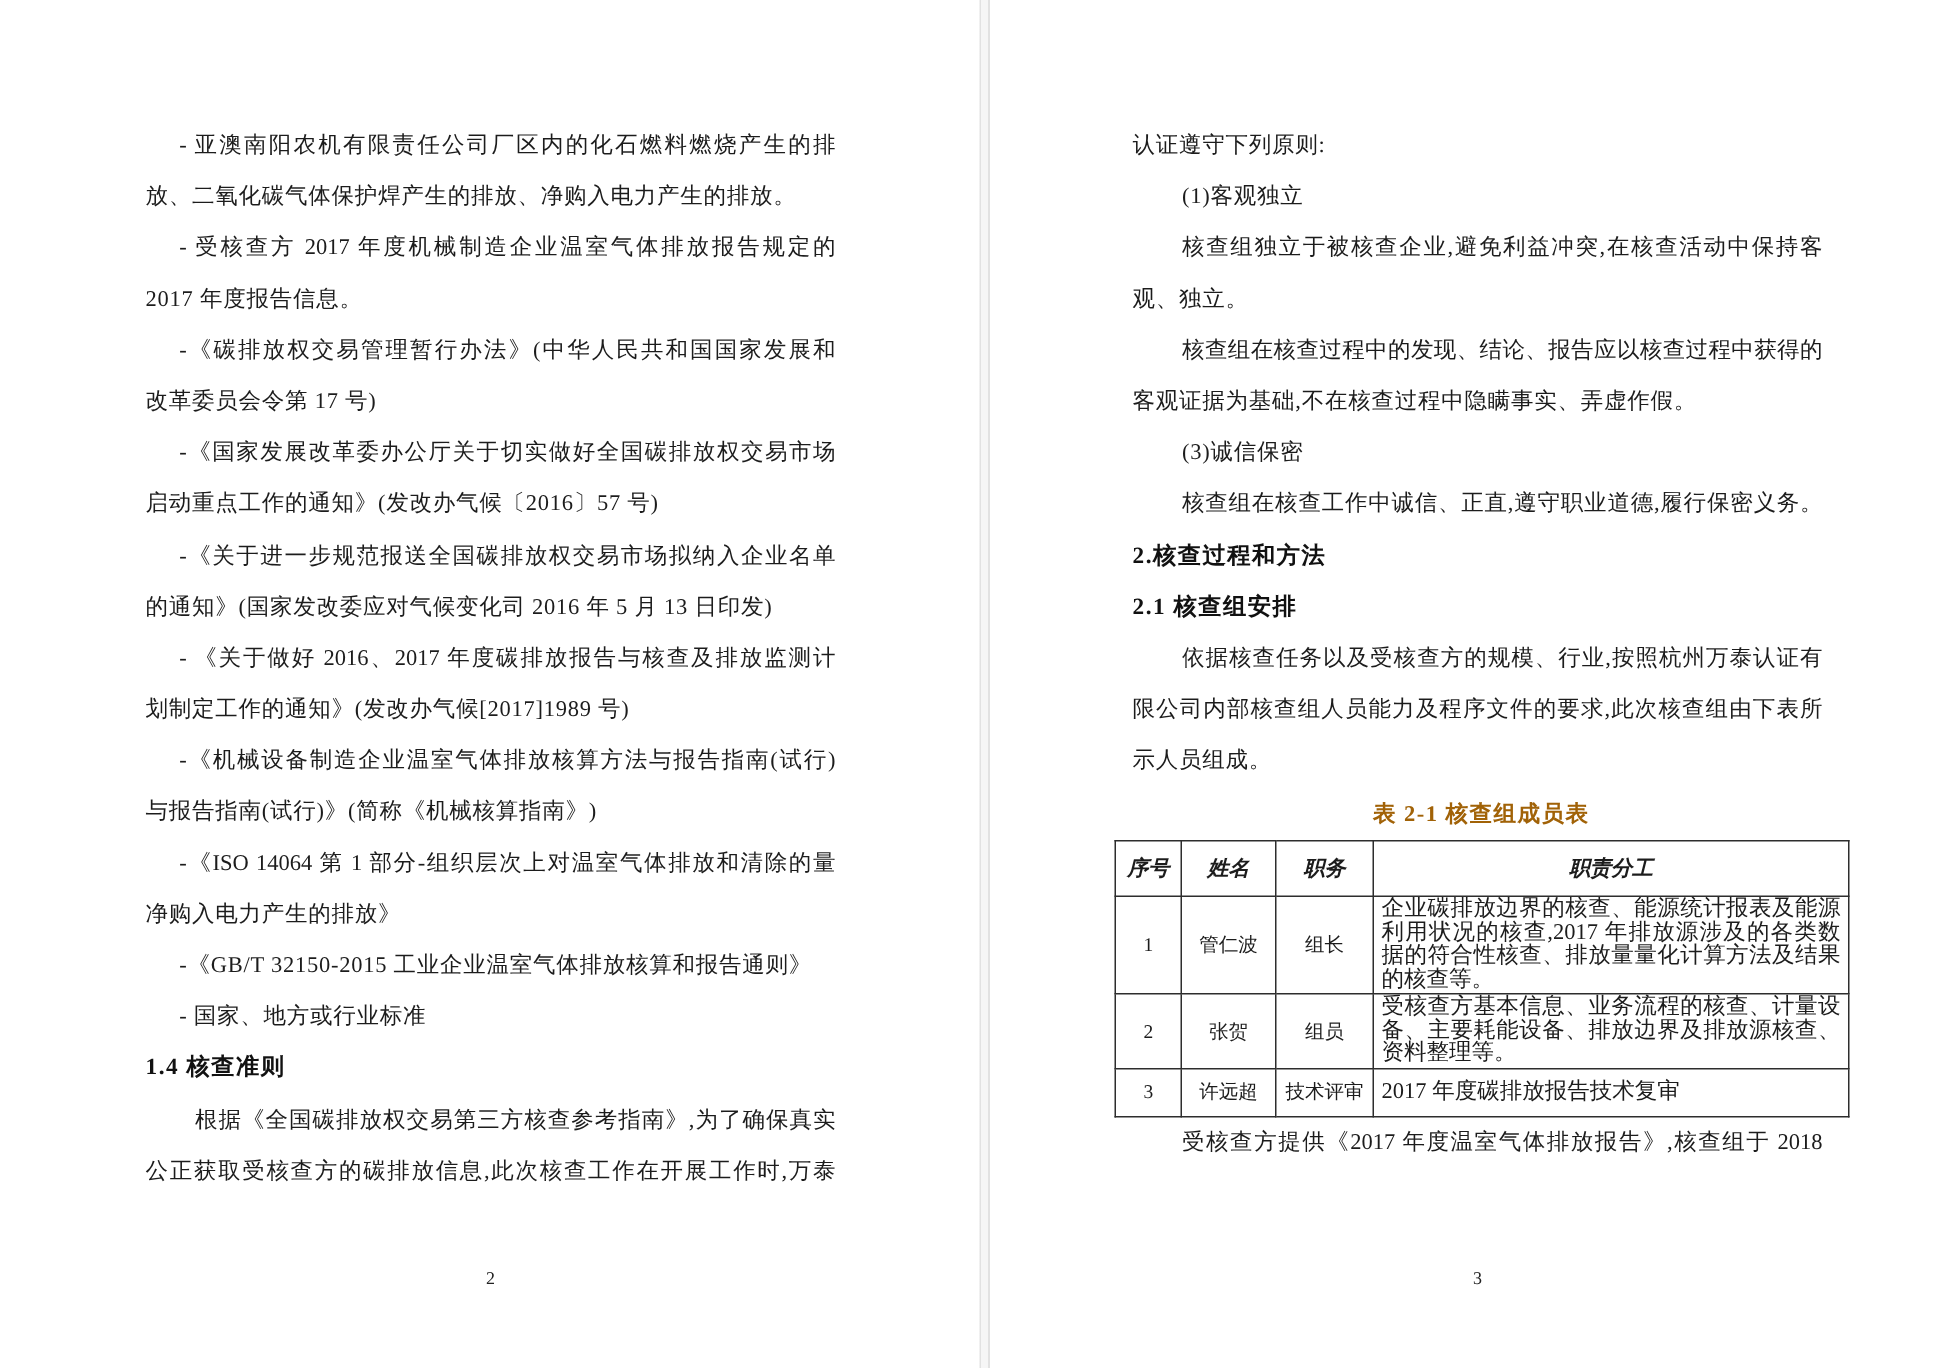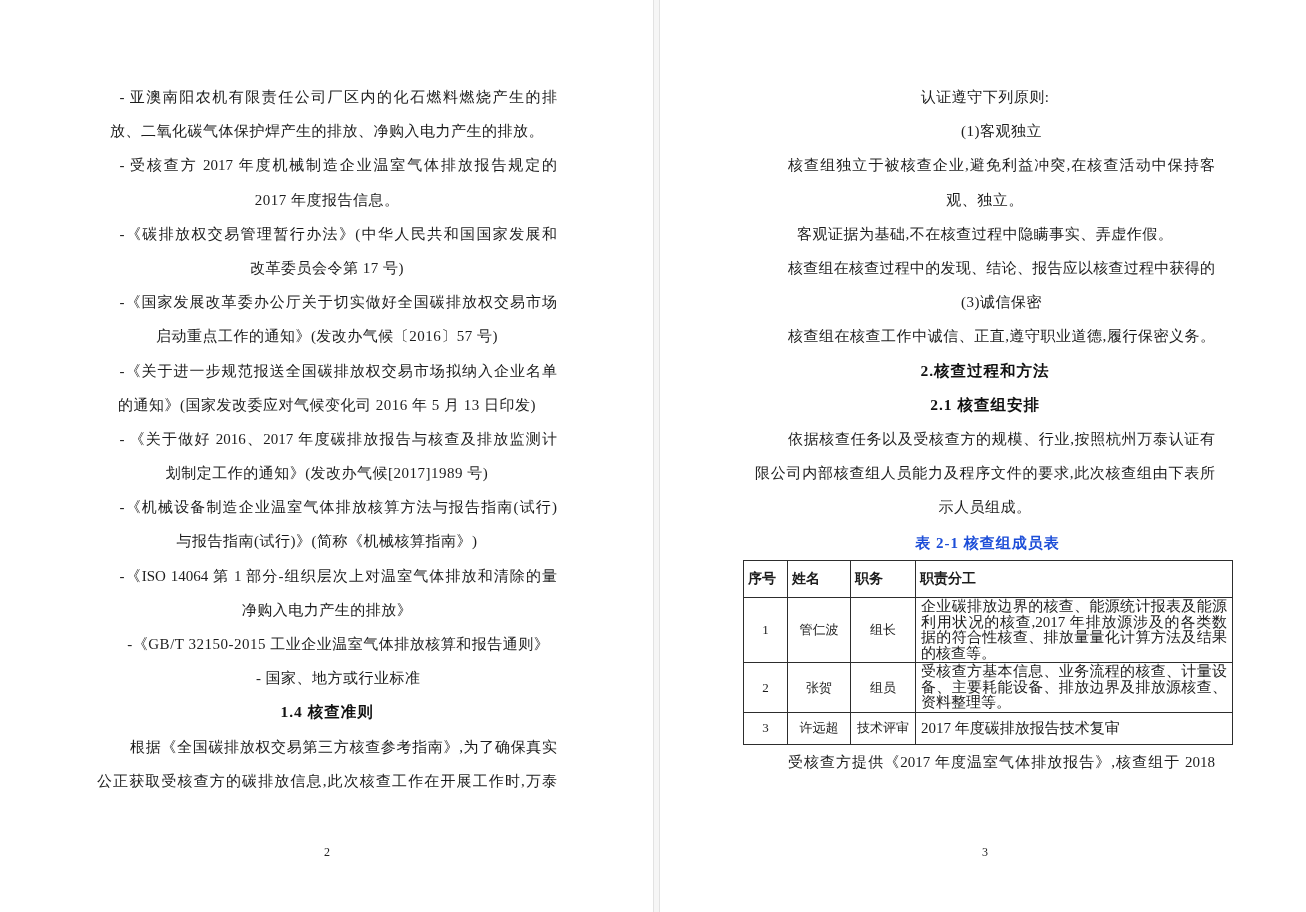--- a/index.html
+++ b/index.html
@@ -41,21 +41,21 @@
   .text-block {
     margin-left: 97px;
     width: 460px;
   }
   .page-right .text-block { margin-left: 95px; }
   .ln {
     font-size: 15px;
     line-height: 34.2px;
     height: 34.2px;
     color: #1c1c1c;
-    text-align: center;
+    text-align: left;
     overflow: hidden;
     letter-spacing: 0.5px;
   }
   .ln.j {
     text-align: justify;
     text-align-last: justify;
     letter-spacing: 0;
   }
   .ln.dash  { text-indent: 1.5em; }
   .ln.first { text-indent: 2.2em; }
@@ -71,21 +71,21 @@
     margin-top: 8px;
   }
   .table-caption {
     width: 489px;
     margin: 6px 0 4px 83px;
     text-align: center;
     font-weight: 700;
     font-size: 15px;
     line-height: 26px;
     height: 26px;
-    color: #1d4ed8;
+    color: #a16207;
     letter-spacing: 1px;
   }
   table.team {
     margin-left: 83px;
     width: 489px;
     border-collapse: collapse;
     table-layout: fixed;
     color: #1c1c1c;
   }
   table.team th, table.team td {
@@ -94,22 +94,23 @@
     box-sizing: border-box;
     overflow: hidden;
   }
   table.team col.c0 { width: 44px; }
   table.team col.c1 { width: 63px; }
   table.team col.c2 { width: 65px; }
   table.team col.c3 { width: 317px; }
   table.team th {
     font-size: 14px;
     font-weight: 700;
-    text-align: left;
+    text-align: center;
     height: 37px;
+    font-style: italic;
   }
   table.team td {
     font-size: 13px;
     text-align: center;
     vertical-align: middle;
   }
   table.team td.duty {
     font-size: 15px;
     line-height: 15.5px;
     text-align: justify;
@@ -164,22 +165,22 @@
   </div>
 
   <div class="divider"></div>
 
   <div class="page page-right">
     <div class="text-block" id="page3-lines-top">
         <div class="ln">认证遵守下列原则:</div>
         <div class="ln first">(1)客观独立</div>
         <div class="ln first j">核查组独立于被核查企业,避免利益冲突,在核查活动中保持客</div>
         <div class="ln">观、独立。</div>
+        <div class="ln first j">核查组在核查过程中的发现、结论、报告应以核查过程中获得的</div>
         <div class="ln">客观证据为基础,不在核查过程中隐瞒事实、弄虚作假。</div>
-        <div class="ln first j">核查组在核查过程中的发现、结论、报告应以核查过程中获得的</div>
         <div class="ln first">(3)诚信保密</div>
         <div class="ln first j">核查组在核查工作中诚信、正直,遵守职业道德,履行保密义务。</div>
         <div class="ln head">2.核查过程和方法</div>
         <div class="ln head">2.1 核查组安排</div>
         <div class="ln first j">依据核查任务以及受核查方的规模、行业,按照杭州万泰认证有</div>
         <div class="ln j">限公司内部核查组人员能力及程序文件的要求,此次核查组由下表所</div>
         <div class="ln">示人员组成。</div>
       </div>
 
     <div class="table-caption">表 2-1 核查组成员表</div>

